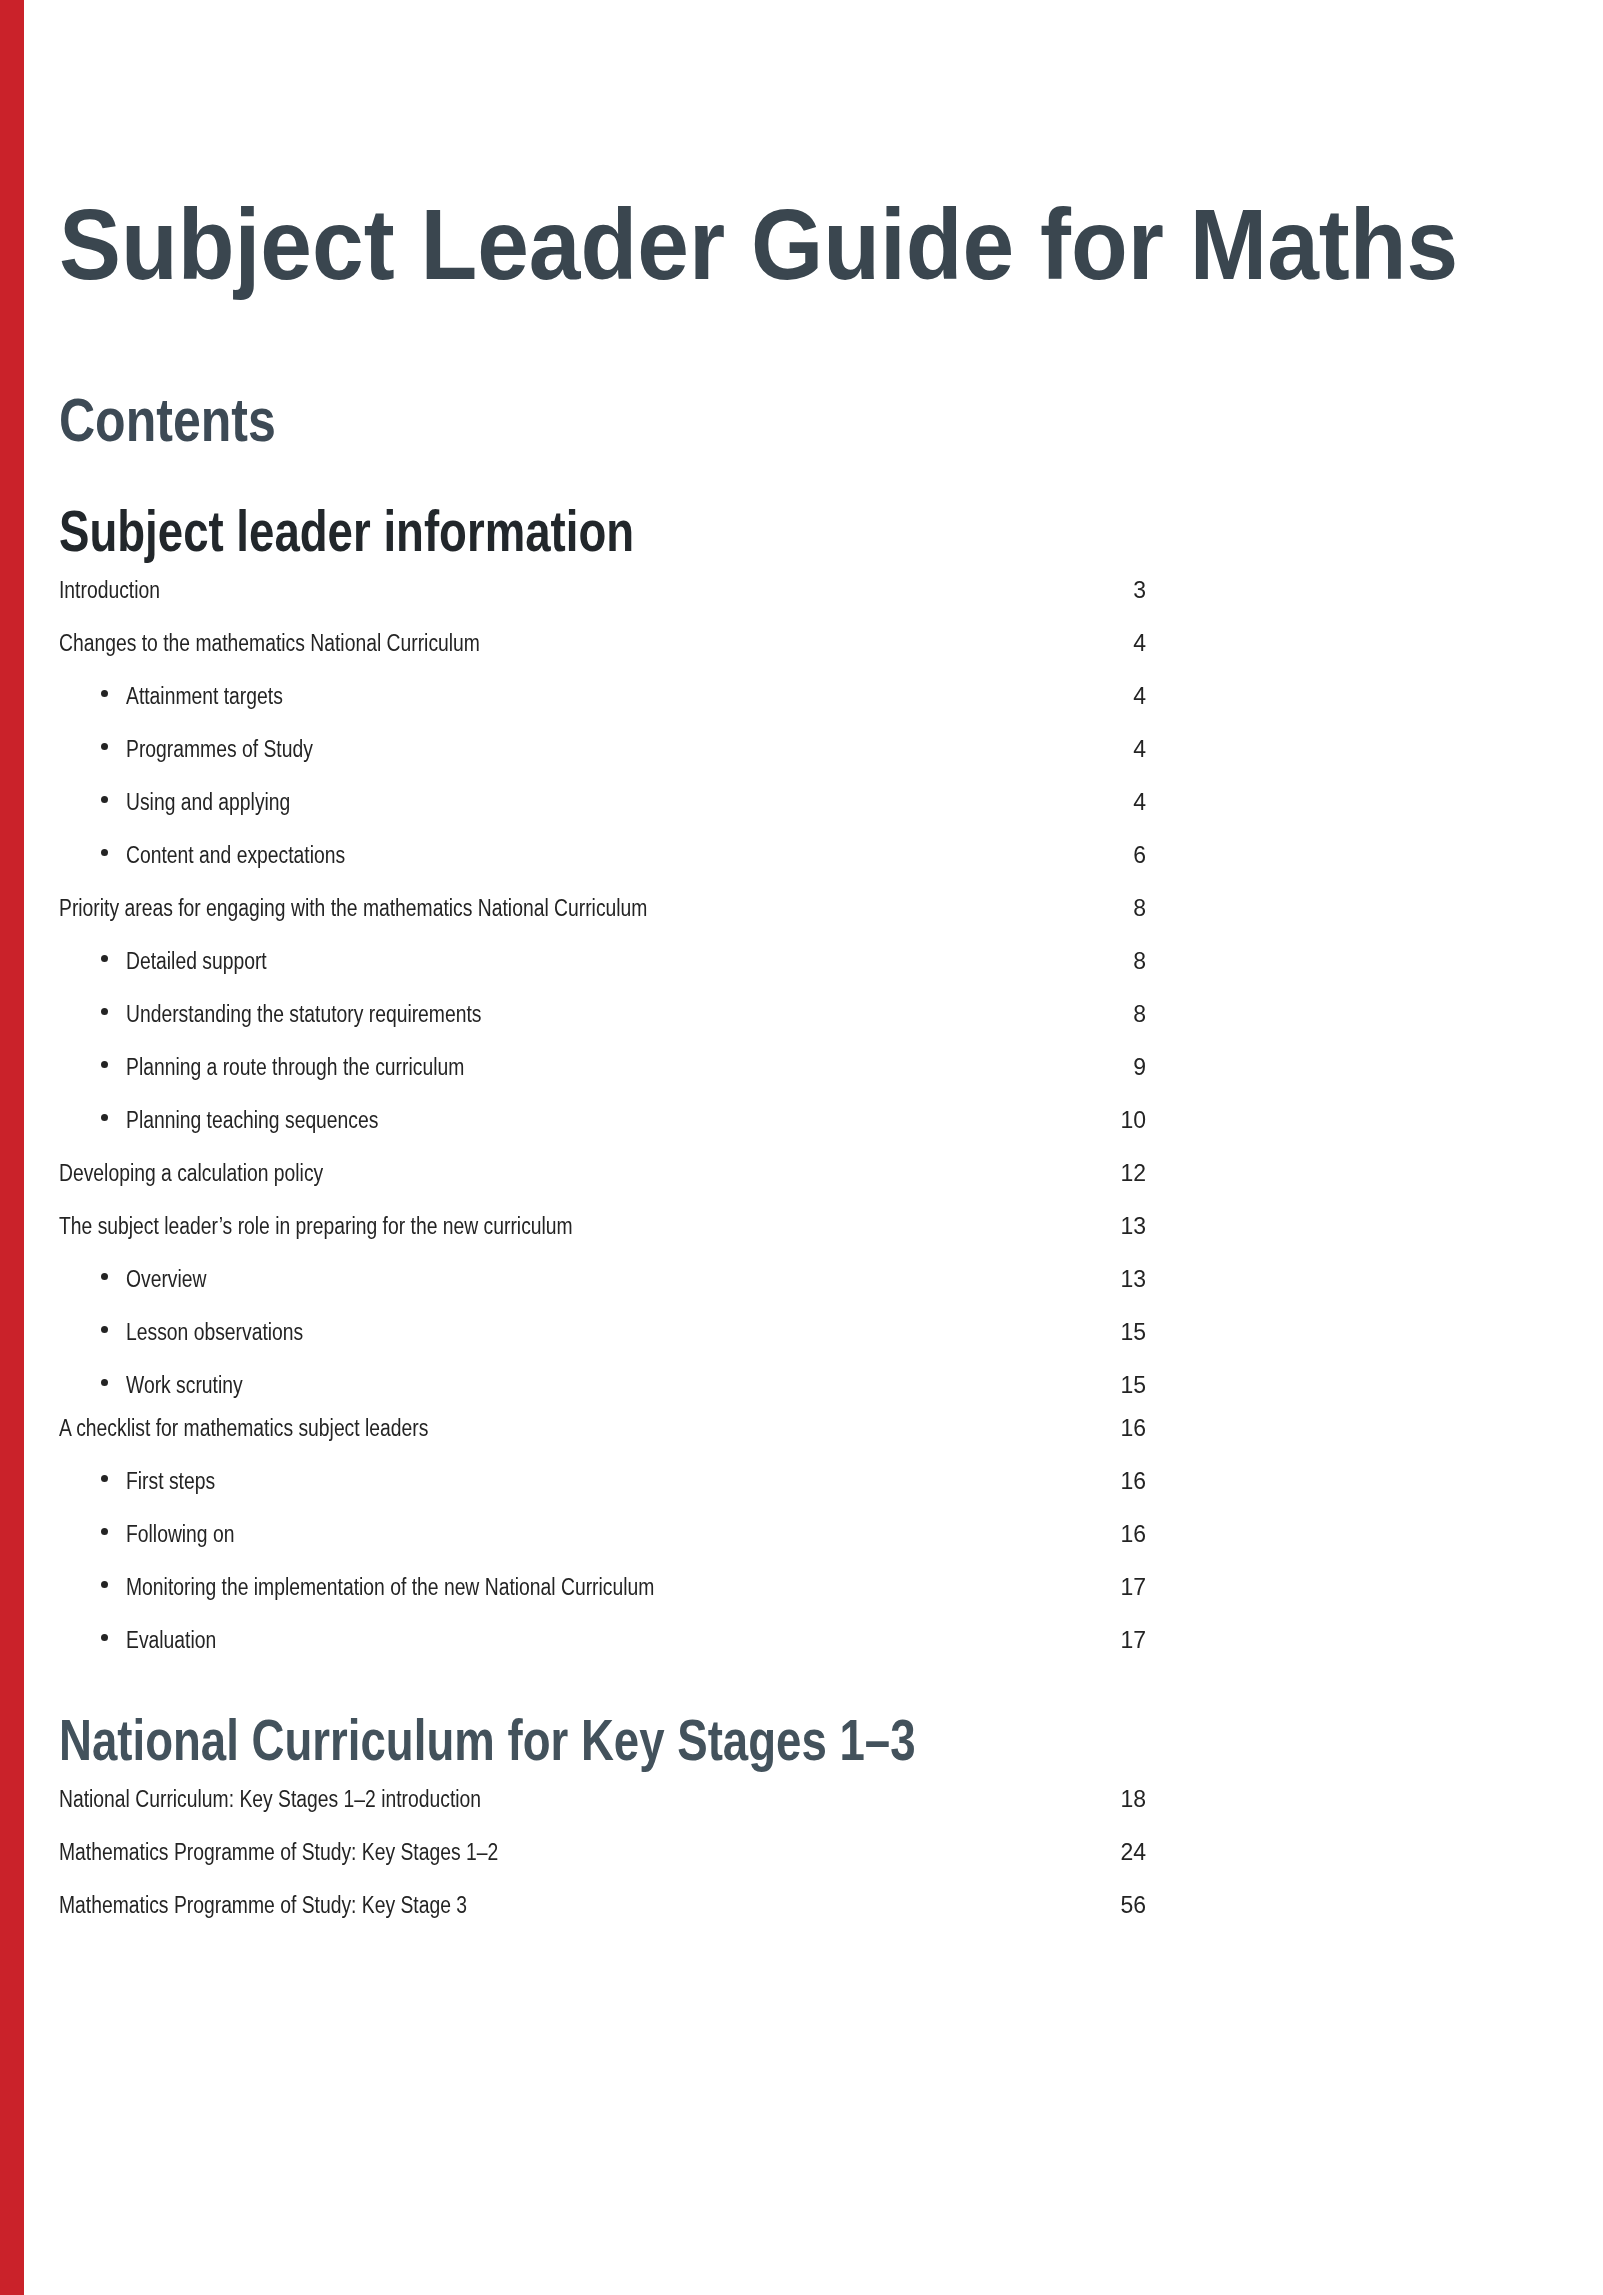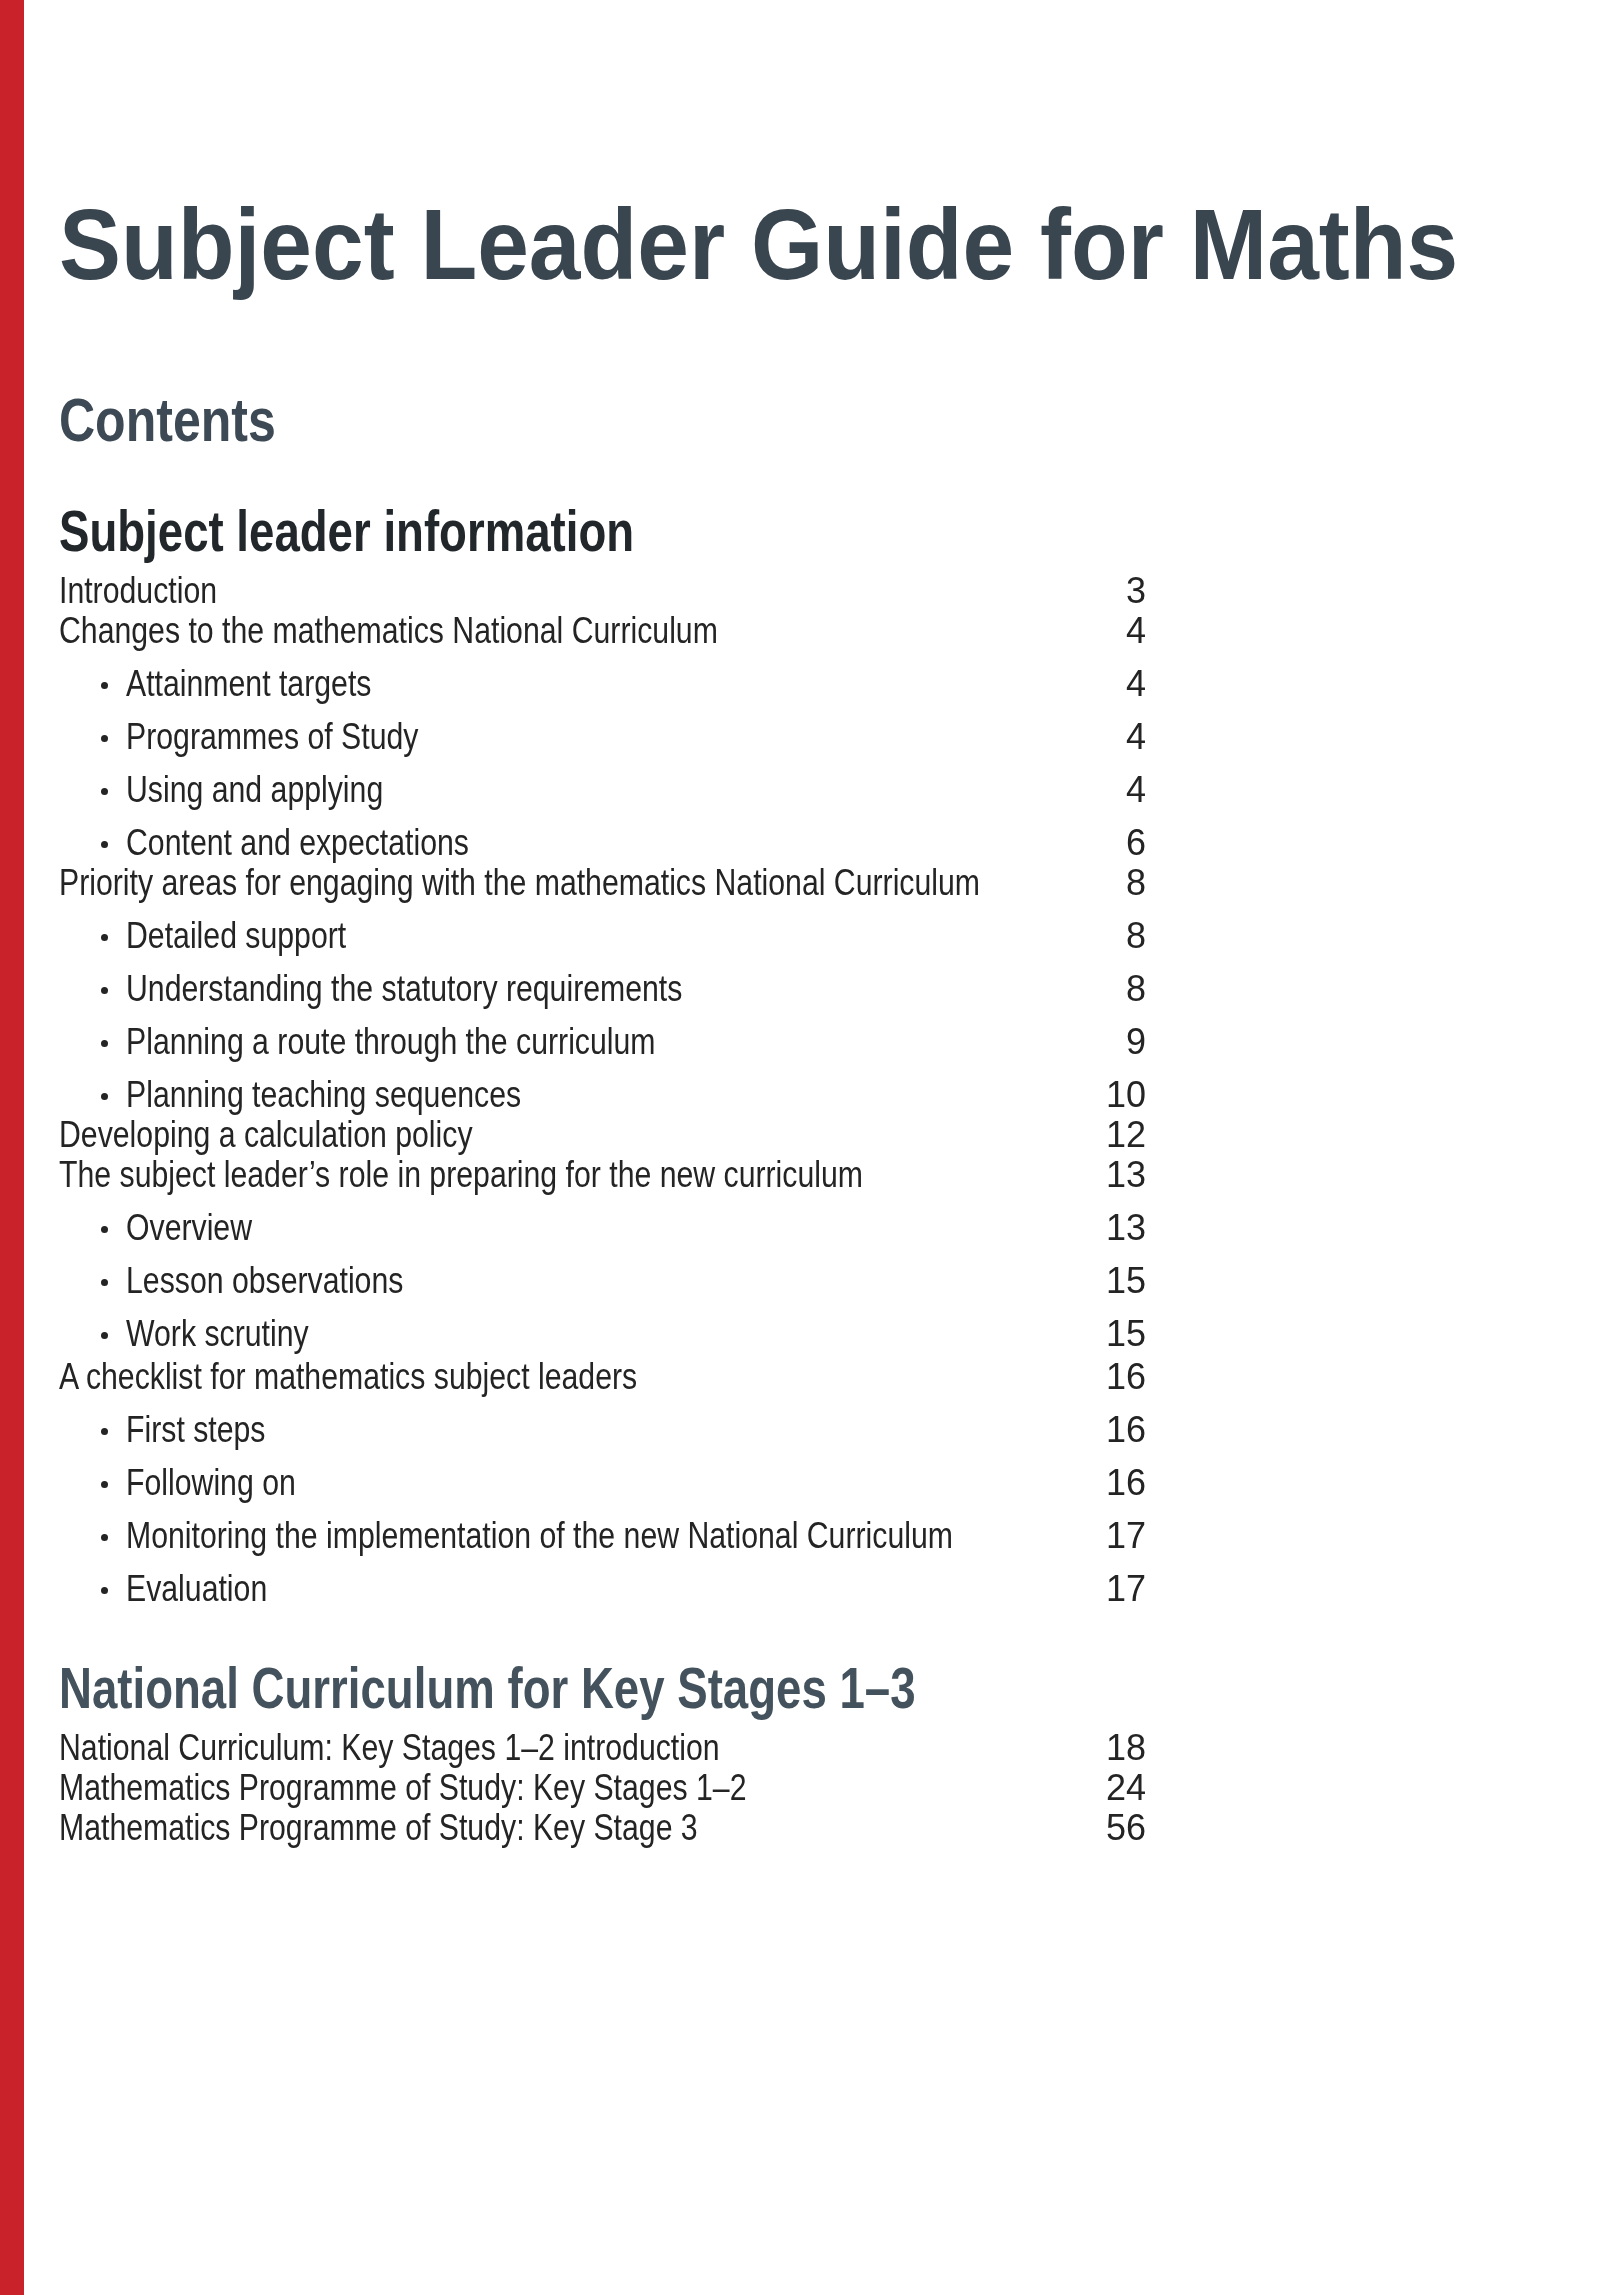--- a/index.html
+++ b/index.html
@@ -34,26 +34,26 @@
     transform: scaleX(0.82); transform-origin: left top;
   }
   .section-heading {
     margin: 51px 0 10.8px 0;
     font-size: 57px; line-height: 58px; font-weight: 700;
     white-space: nowrap;
     transform: scaleX(0.80); transform-origin: left top;
   }
   .row {
     position: relative;
-    font-size: 36px; line-height: 39px;
+    font-size: 23px; line-height: 39px;
     color: #242424;
     padding-right: 88px;
     white-space: nowrap;
   }
-  .row.lvl0 { margin-top: 1px; }
+  .row.lvl0 { margin-top: 14px; }
   .row.lvl1 { margin-top: 14px; padding-left: 42px; }
   .row.cont { margin-top: 4px; }
   .section-heading + .row { margin-top: 4px; }
   .bullet {
     display: inline-block;
     width: 7.4px; height: 7.4px;
     background: #242424; border-radius: 50%;
     margin-right: 17.5px;
     vertical-align: 6.7px;
   }

